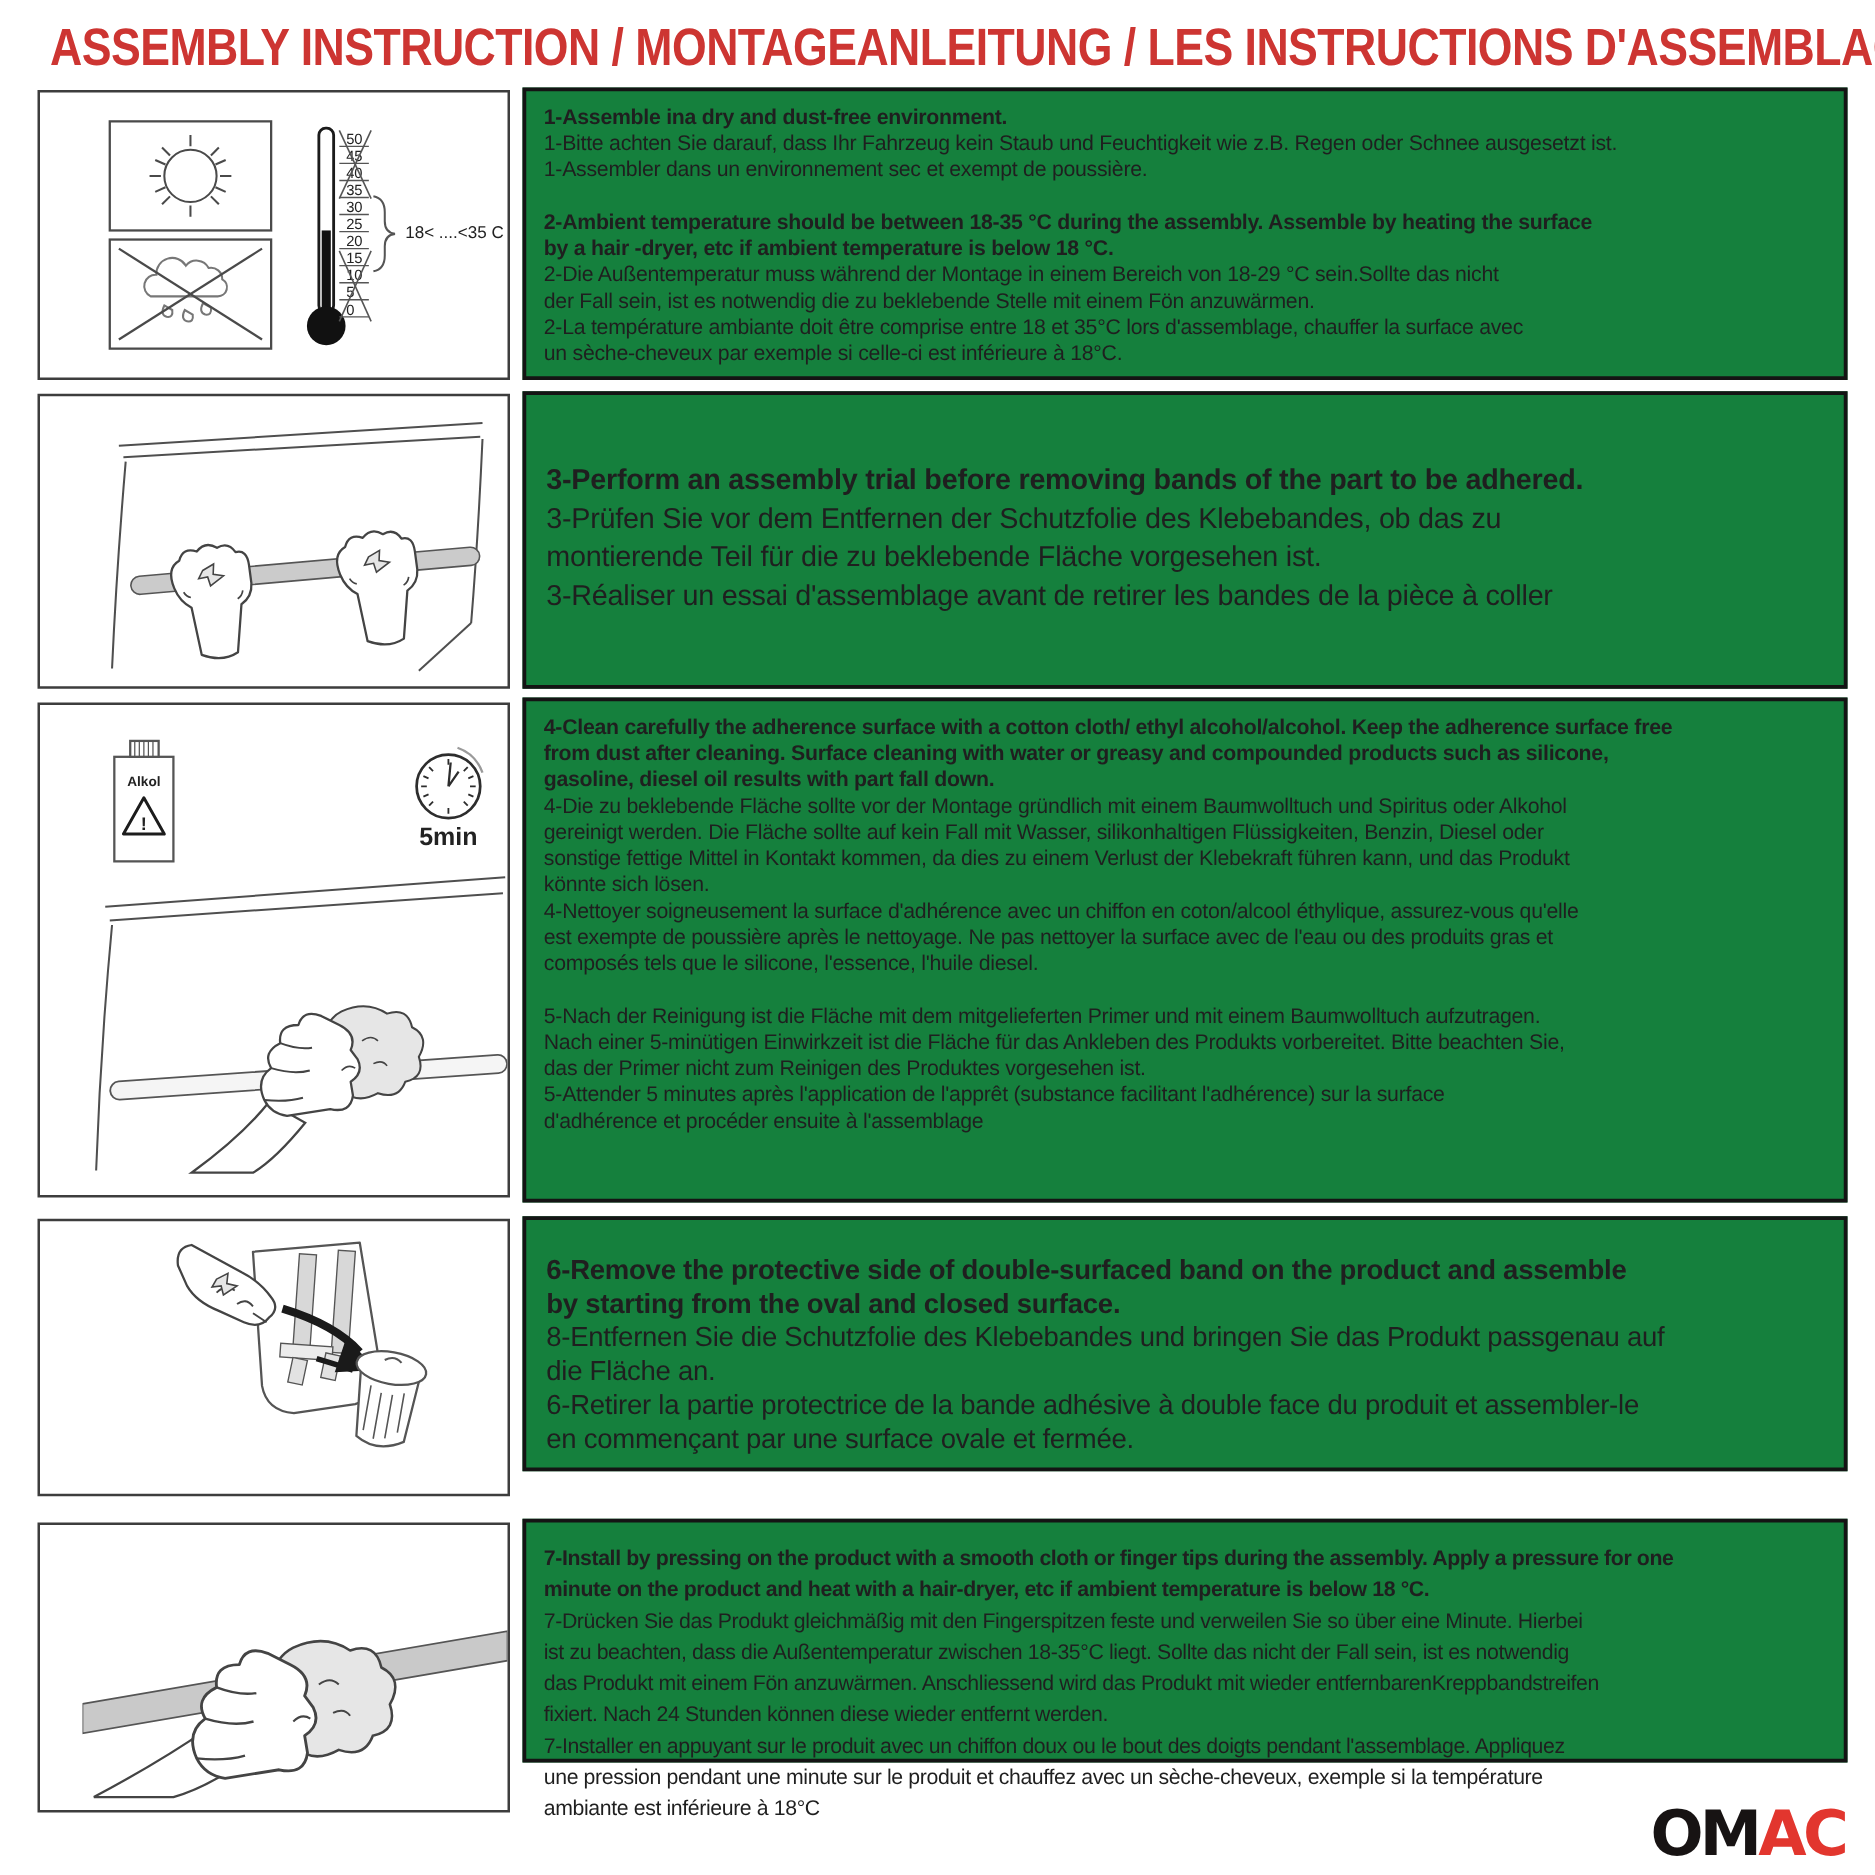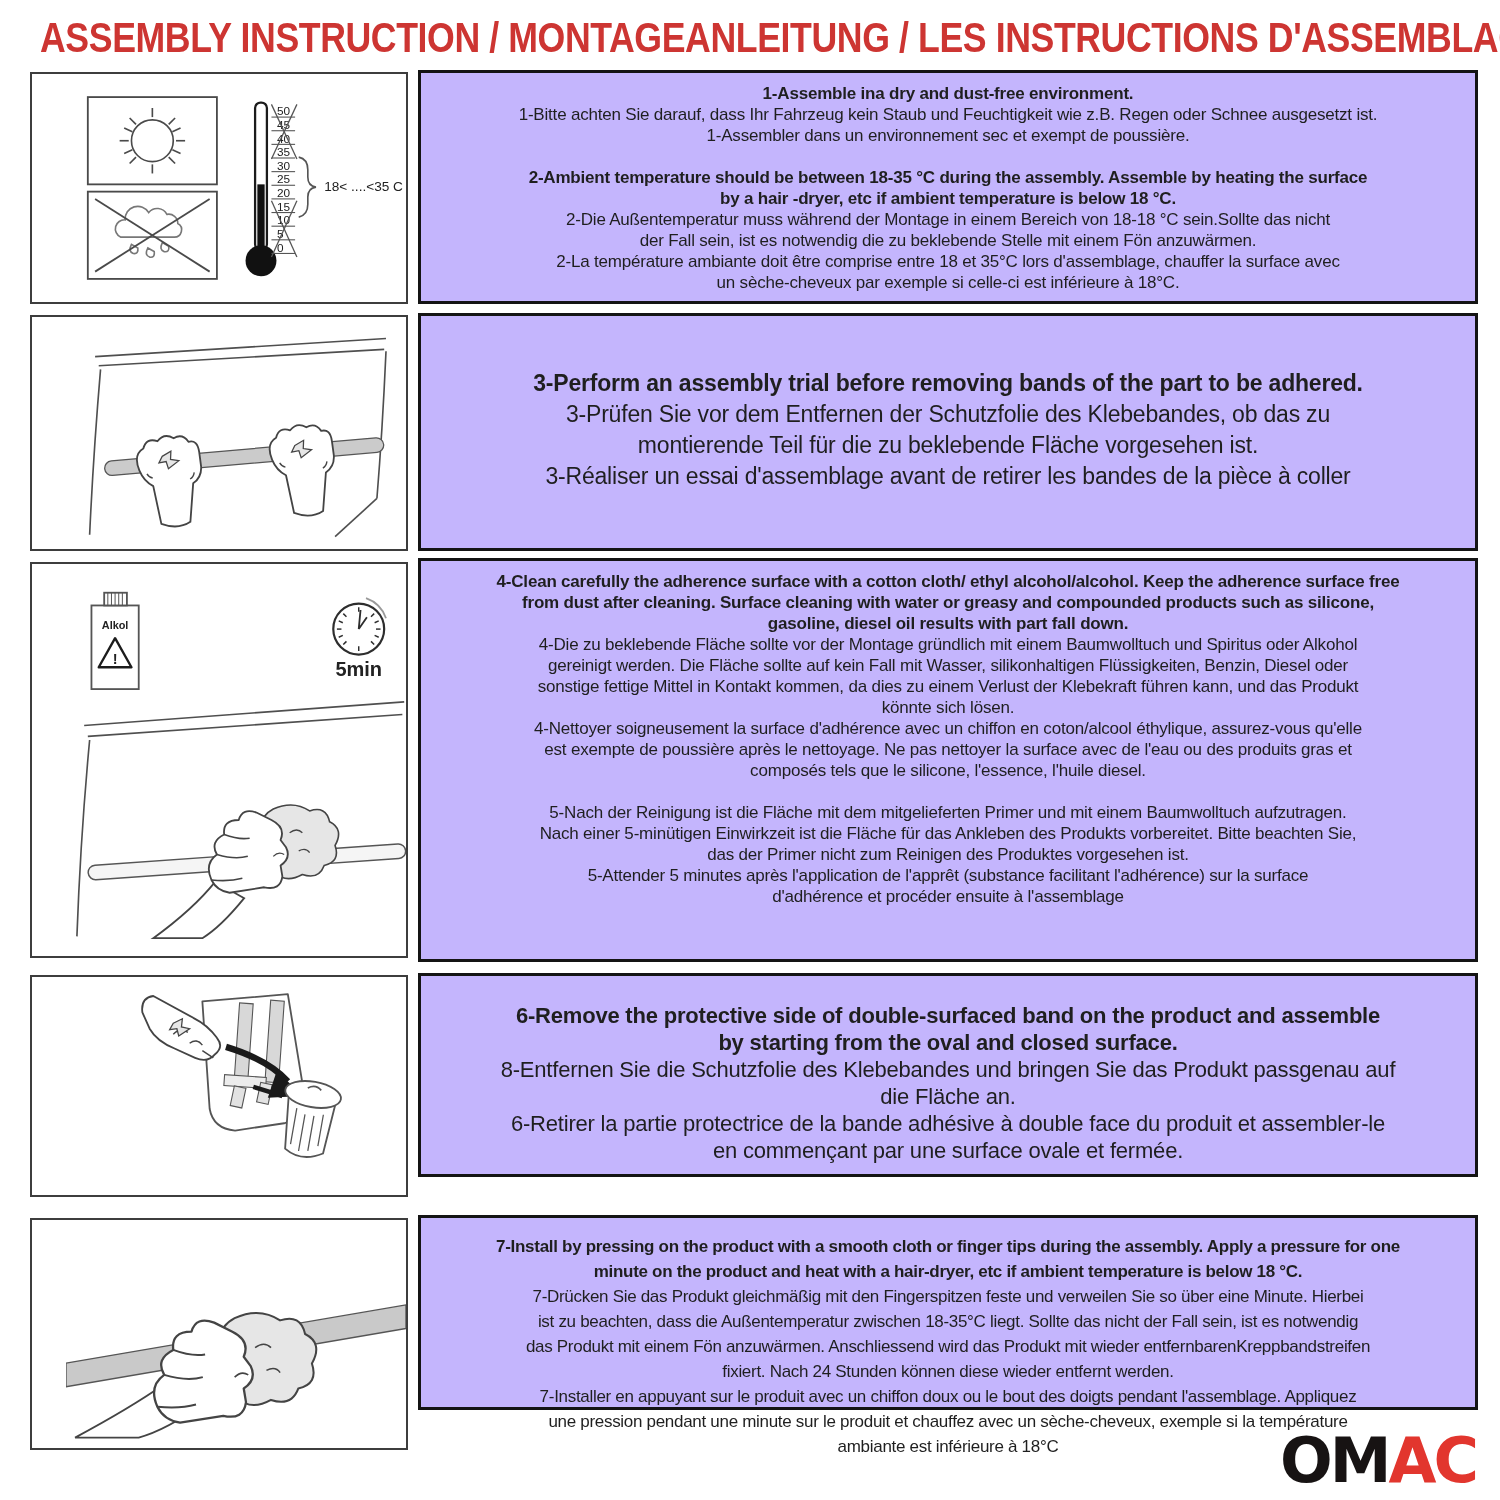--- a/index.html
+++ b/index.html
@@ -8,39 +8,39 @@
     font-family:"Liberation Sans", sans-serif;color:var(--text,#1f1f1f);
     overflow:hidden;
   }
   .title{
     position:absolute;top:14px;left:40px;white-space:nowrap;
     font-size:42px;font-weight:700;letter-spacing:-0.5px;
     color:var(--title,#cd3532);
     transform:scaleX(0.85);transform-origin:0 50%;
   }
   .illus-box{position:absolute;left:30px;width:378px;border:2px solid #3d3d3d;background:#fff;box-sizing:border-box;padding-left:34px;}
-  .text-box{position:absolute;left:418px;width:1060px;border:3px solid #141414;background:#c4b5fd;box-sizing:border-box;text-align:center;}
+  .text-box{position:absolute;left:418px;width:1060px;border:3px solid #141414;background:#15803d;box-sizing:border-box;}
   .illus-box svg{display:block;width:100%;height:100%;}
   p{margin:0;white-space:pre-line;}
   .b{font-weight:700;}
   .t-sm{font-size:17px;line-height:21px;letter-spacing:-0.2px;padding:10px 14px 0;}
   .t-md{font-size:17px;line-height:25px;letter-spacing:-0.3px;padding:16px 14px 0;}
   .t-lg2{font-size:23px;line-height:31px;letter-spacing:-0.2px;padding:52px 16px 0;}
   .t-lg4{font-size:22px;line-height:27px;letter-spacing:-0.2px;padding:26px 16px 0;}
   .gap{height:21px;}
   
   #r1-il{top:72px;height:232px;}   #r1-tx{top:70px;height:234px;}
   #r2-il{top:315px;height:236px;}  #r2-tx{top:313px;height:238px;}
   #r3-il{top:562px;height:396px;}  #r3-tx{top:558px;height:404px;}
   #r4-il{top:975px;height:222px;}  #r4-tx{top:973px;height:204px;}
   #r5-il{top:1218px;height:232px;} #r5-tx{top:1215px;height:195px;}
   .logo{
     position:absolute;right:22px;bottom:8px;background:#fff;
     padding:0 2px 0 16px;z-index:5;
-    font-size:62px;font-weight:700;letter-spacing:-3px;line-height:1;
+    font-size:50px;font-weight:700;letter-spacing:-3px;line-height:1;
     font-family:"DejaVu Sans", sans-serif;
   }
   .logo .lb{color:var(--logo_black,#171313);}
   .logo .lr{color:var(--logo_red,#e2362e);}
   svg text{font-family:"Liberation Sans", sans-serif;fill:#222;}
 </style>
 </head>
 <body>
 
 <div class="title">ASSEMBLY INSTRUCTION / MONTAGEANLEITUNG / LES INSTRUCTIONS D'ASSEMBLAGE</div>
@@ -121,21 +121,21 @@
     </g>
   </svg>
 </div>
 <div class="text-box t-sm" id="r1-tx">
   <p class="b">1-Assemble ina dry and dust-free environment.</p>
   <p>1-Bitte achten Sie darauf, dass Ihr Fahrzeug kein Staub und Feuchtigkeit wie z.B. Regen oder Schnee ausgesetzt ist.</p>
   <p>1-Assembler dans un environnement sec et exempt de poussière.</p>
   <div class="gap"></div>
   <p class="b">2-Ambient temperature should be between 18-35 °C  during the assembly. Assemble by heating the surface
 by a hair -dryer, etc if ambient temperature is below 18 °C.</p>
-  <p>2-Die Außentemperatur muss während der Montage in einem Bereich von 18-18 °C  sein.Sollte das nicht
+  <p>2-Die Außentemperatur muss während der Montage in einem Bereich von 18-29 °C  sein.Sollte das nicht
 der Fall sein, ist es notwendig die zu beklebende Stelle mit einem Fön anzuwärmen.</p>
   <p>2-La température ambiante doit être comprise entre 18 et 35°C lors d'assemblage, chauffer la surface avec
 un sèche-cheveux par exemple si celle-ci est inférieure à 18°C.</p>
 </div>
 
 <div class="illus-box" id="r2-il">
   <svg viewBox="0 0 374 232">
     <g fill="none" stroke="#4f4f4f" stroke-width="1.8">
       <path d="M32,32 L352,12"></path>
       <path d="M36,42 L350,24"></path>

